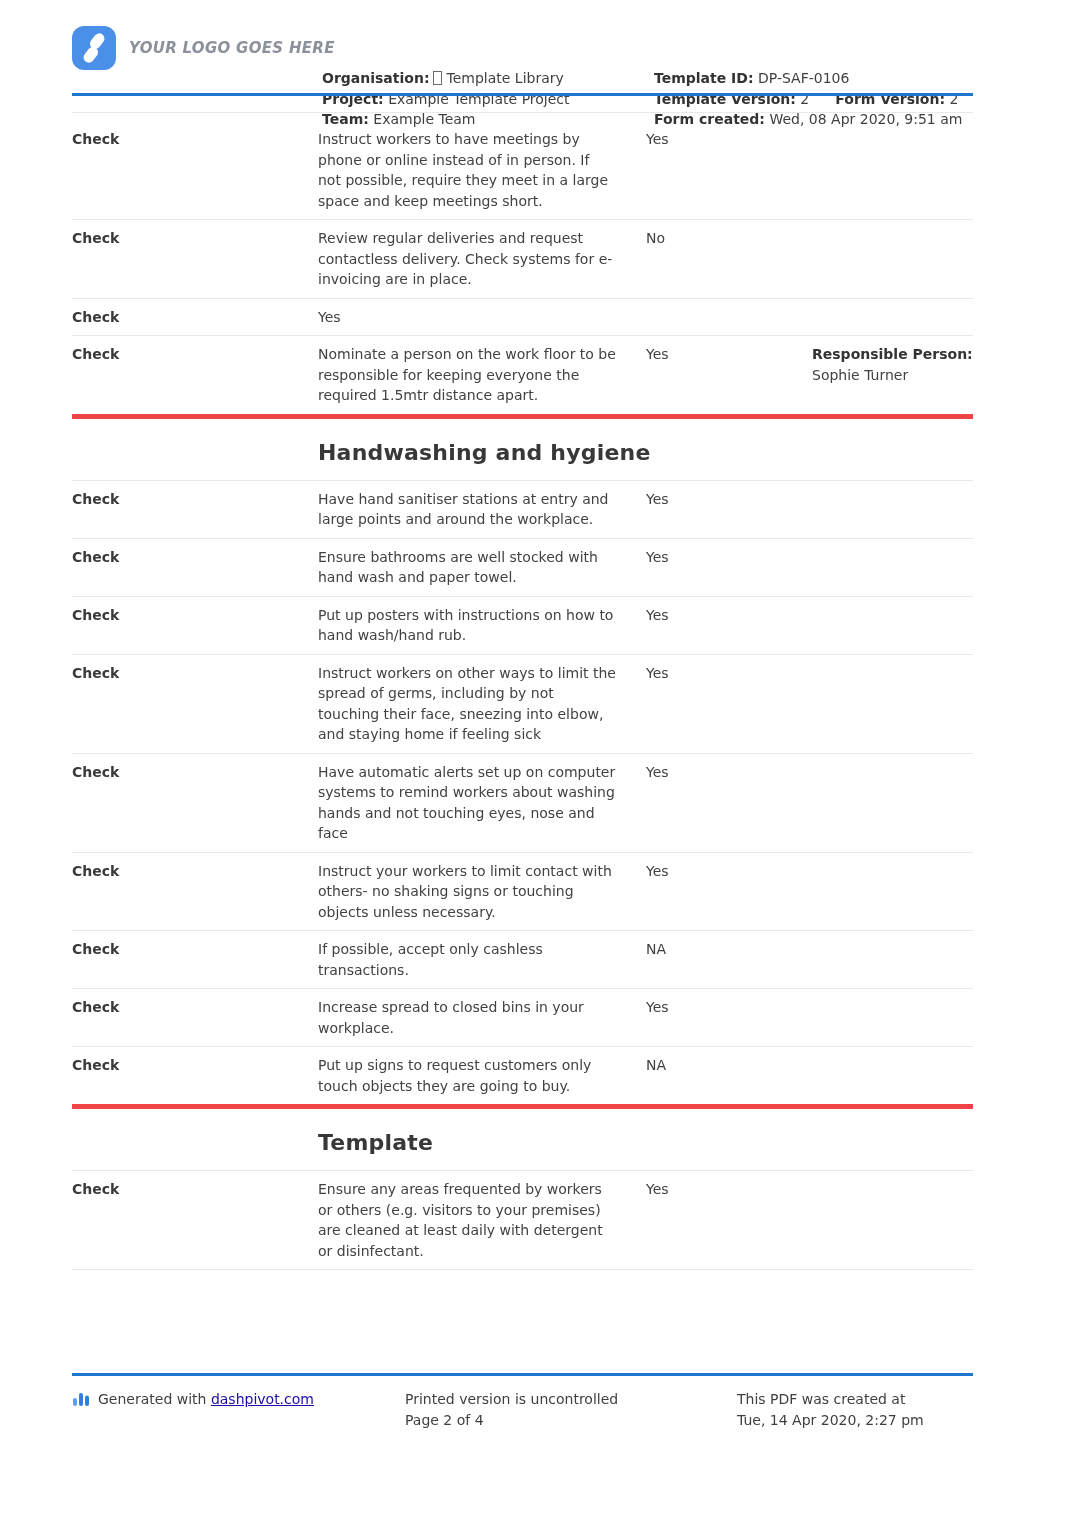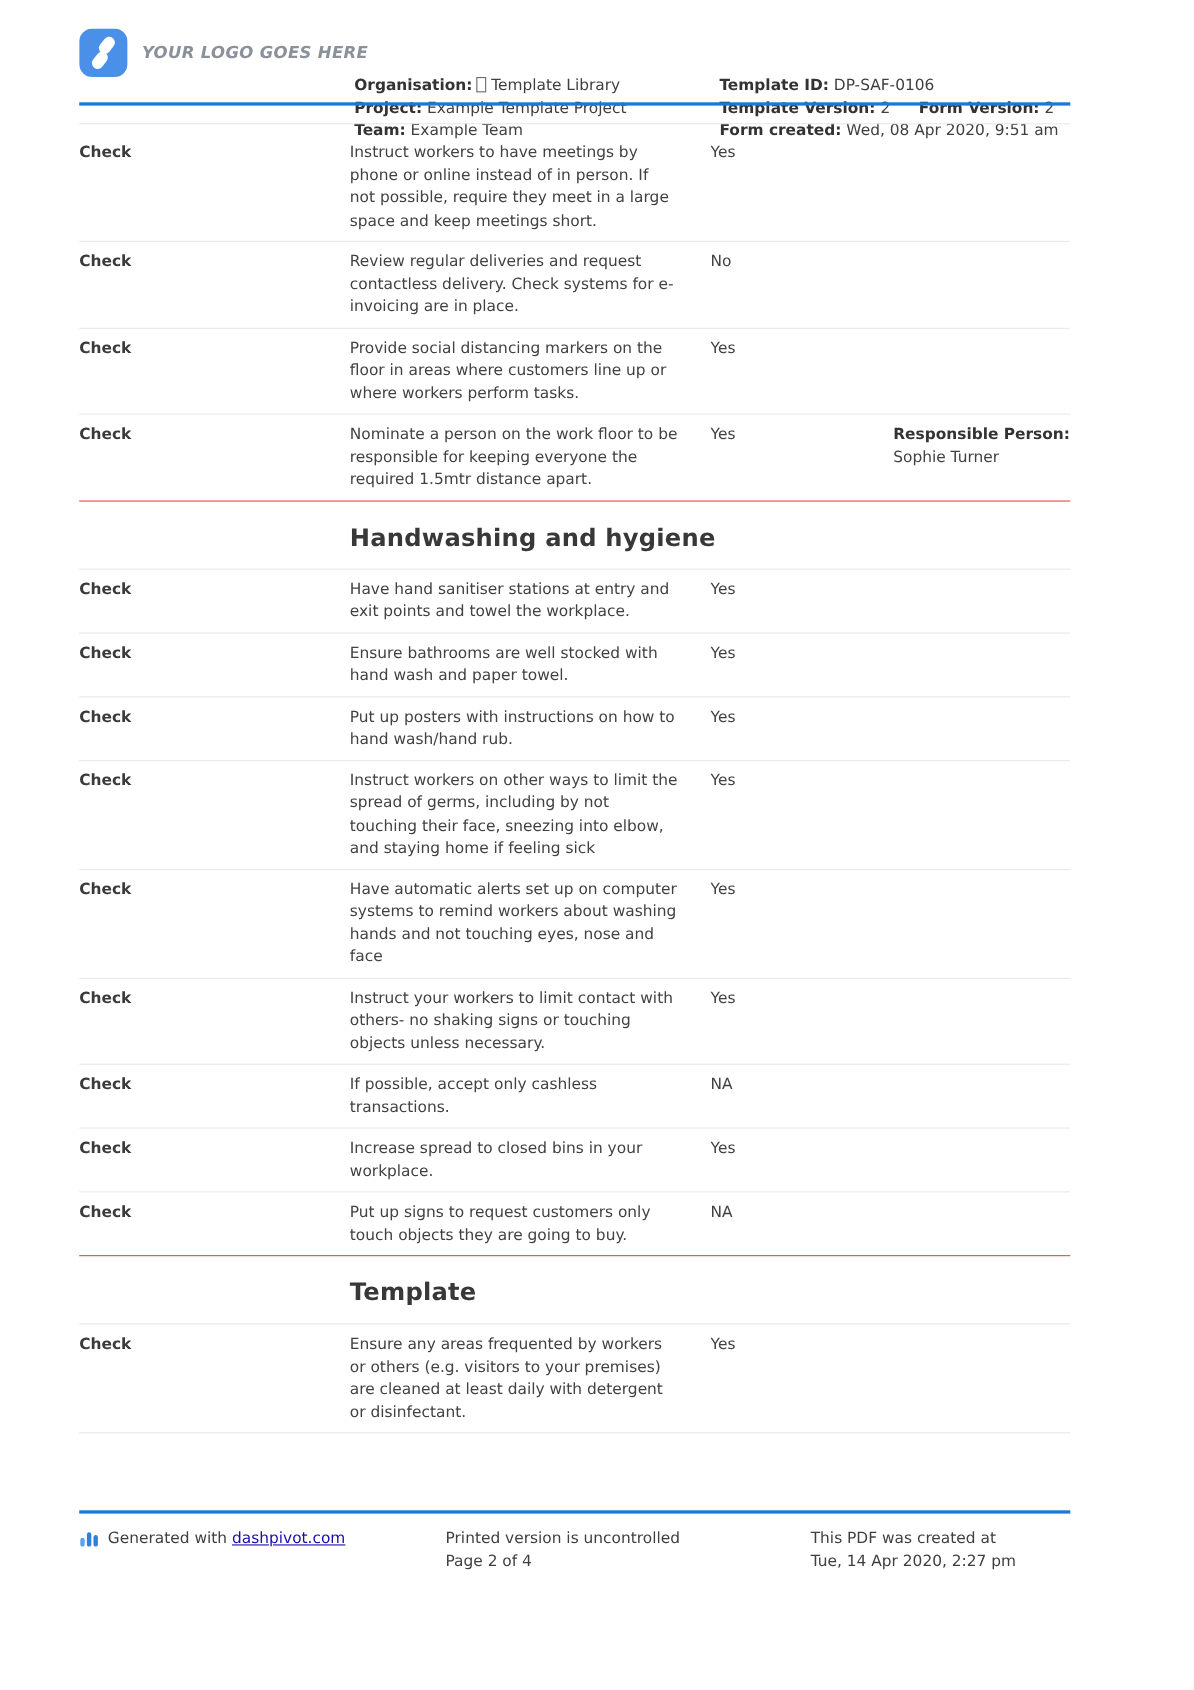--- a/index.html
+++ b/index.html
@@ -62,21 +62,21 @@
     font-size: 14px;
     line-height: 20.5px;
   }
   .row.first { padding-top: 16px; }
   .c1 { width: 246px; font-weight: bold; color: #3a3a3a; flex-shrink: 0; }
   .c2 { width: 328px; padding-right: 30px; color: #424242; flex-shrink: 0; }
   .c3 { width: 166px; color: #424242; flex-shrink: 0; }
   .c4 { width: 201px; color: #424242; flex-shrink: 0; }
   .resp-label { font-weight: bold; color: #333333; }
   .heading-row {
-    border-top: 1px solid #ef4444;
+    border-top: 5px solid #ef4444;
     padding: 21px 0 15px 246px;
   }
   .section-heading {
     font-size: 22px;
     font-weight: bold;
     color: #383838;
     letter-spacing: 0.2px;
   }
 
   
@@ -131,42 +131,41 @@
 
     <div class="row">
       <div class="c1">Check</div>
       <div class="c2">Review regular deliveries and request contactless delivery. Check systems for e-invoicing are in place.</div>
       <div class="c3">No</div>
       <div class="c4"></div>
     </div>
 
     <div class="row">
       <div class="c1">Check</div>
-      <div class="c2">Provide social distancing markers on the floor in areas where customers line up or where workers perform tasks.</div>
       <div class="c3">Yes</div>
       <div class="c4"></div>
     </div>
 
     <div class="row">
       <div class="c1">Check</div>
       <div class="c2">Nominate a person on the work floor to be responsible for keeping everyone the required 1.5mtr distance apart.</div>
       <div class="c3">Yes</div>
       <div class="c4">
         <div class="resp-label">Responsible Person:</div>
         <div>Sophie Turner</div>
       </div>
     </div>
 
     <div class="heading-row">
       <div class="section-heading">Handwashing and hygiene</div>
     </div>
 
     <div class="row">
       <div class="c1">Check</div>
-      <div class="c2">Have hand sanitiser stations at entry and exit points and towel the workplace.</div>
+      <div class="c2">Have hand sanitiser stations at entry and large points and around the workplace.</div>
       <div class="c3">Yes</div>
       <div class="c4"></div>
     </div>
 
     <div class="row">
       <div class="c1">Check</div>
       <div class="c2">Ensure bathrooms are well stocked with hand wash and paper towel.</div>
       <div class="c3">Yes</div>
       <div class="c4"></div>
     </div>

